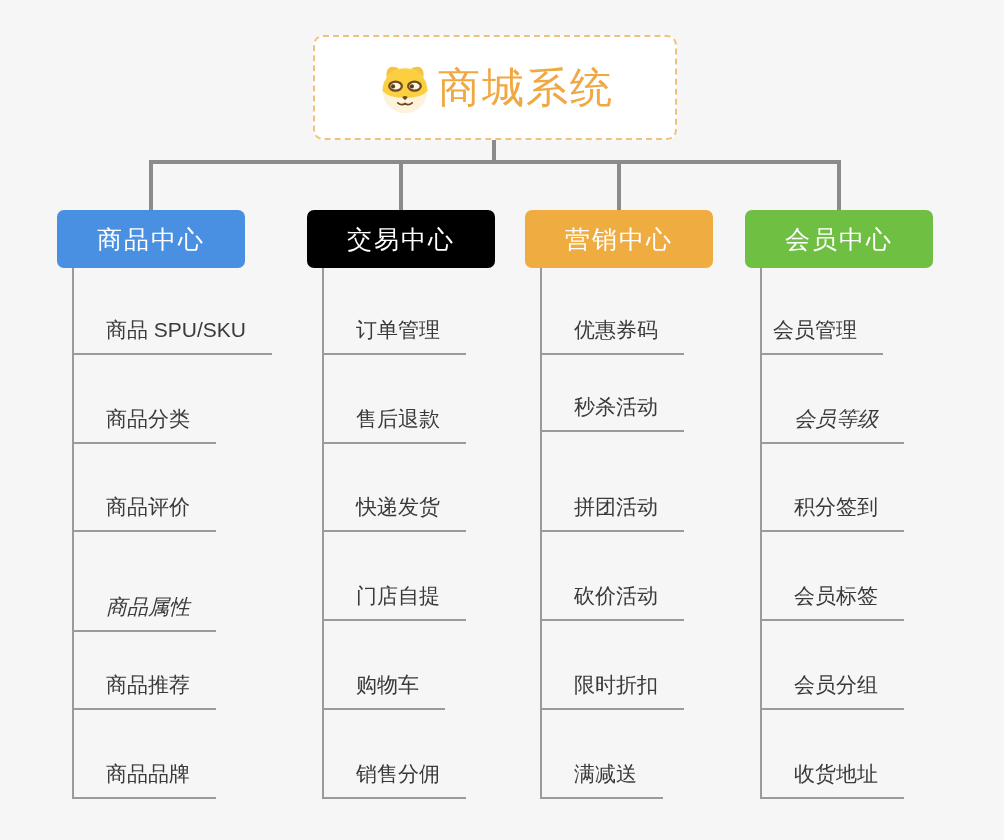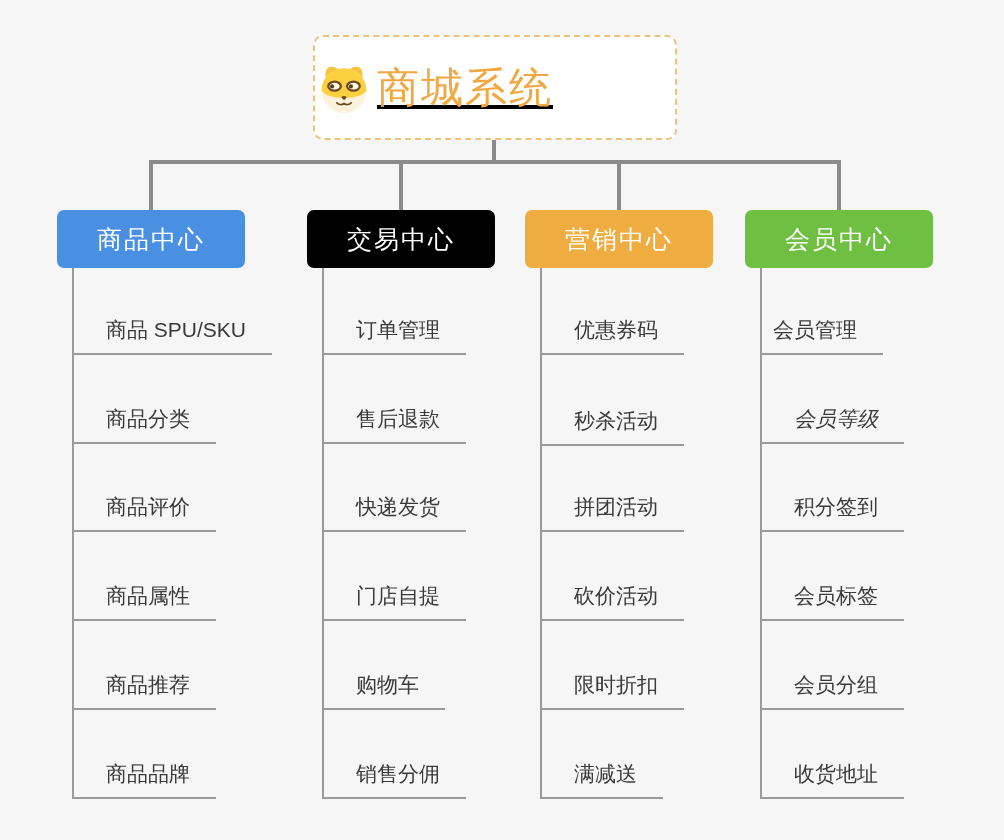--- a/index.html
+++ b/index.html
@@ -21,22 +21,22 @@
     left: 313px;
     top: 35px;
     width: 364px;
     height: 105px;
     box-sizing: border-box;
     background: #ffffff;
     border: 2px dashed #eec27c;
     border-radius: 10px;
     display: flex;
     align-items: center;
+    justify-content: center;
     gap: 4px;
-    text-decoration: underline;
   }
   .root-title {
     color: #f0a843;
     font-size: 42px;
     font-weight: 500;
     letter-spacing: 2px;
     line-height: 1;
   }
   
   .connector {
@@ -113,39 +113,39 @@
   <div class="connector" style="left:617px; top:160px; width:4px;  height:50px;"></div>
   <div class="connector" style="left:837px; top:160px; width:4px;  height:50px;"></div>
 
   <div id="columns">
       <div class="column" style="left: 57px;">
         <div class="col-header" style="background: rgb(74, 144, 226);">商品中心</div>
         <div class="trunk" style="height: 531px;"></div>
         <div class="child" style="top: 105px; text-align: right;">商品 SPU/SKU</div>
         <div class="child" style="top: 194px;">商品分类</div>
         <div class="child" style="top: 282px;">商品评价</div>
-        <div class="child" style="top: 371px;">商品属性</div>
+        <div class="child" style="top: 382px; font-style: italic;">商品属性</div>
         <div class="child" style="top: 460px;">商品推荐</div>
         <div class="child" style="top: 549px;">商品品牌</div>
       </div>
       <div class="column" style="left: 307px;">
         <div class="col-header" style="background: #000000;">交易中心</div>
         <div class="trunk" style="height: 531px;"></div>
         <div class="child" style="top: 105px;">订单管理</div>
         <div class="child" style="top: 194px;">售后退款</div>
         <div class="child" style="top: 282px;">快递发货</div>
         <div class="child" style="top: 371px;">门店自提</div>
         <div class="child" style="top: 460px;">购物车</div>
         <div class="child" style="top: 549px;">销售分佣</div>
       </div>
       <div class="column" style="left: 525px;">
         <div class="col-header" style="background: rgb(239, 173, 65);">营销中心</div>
         <div class="trunk" style="height: 531px;"></div>
         <div class="child" style="top: 105px;">优惠券码</div>
-        <div class="child" style="top: 196px;">秒杀活动</div>
+        <div class="child" style="top: 182px;">秒杀活动</div>
         <div class="child" style="top: 282px;">拼团活动</div>
         <div class="child" style="top: 371px;">砍价活动</div>
         <div class="child" style="top: 460px;">限时折扣</div>
         <div class="child" style="top: 549px;">满减送</div>
       </div>
       <div class="column" style="left: 745px;">
         <div class="col-header" style="background: rgb(111, 192, 66);">会员中心</div>
         <div class="trunk" style="height: 531px;"></div>
         <div class="child" style="top: 105px; padding-left: 12px;">会员管理</div>
         <div class="child" style="top: 194px; font-style: italic;">会员等级</div>

